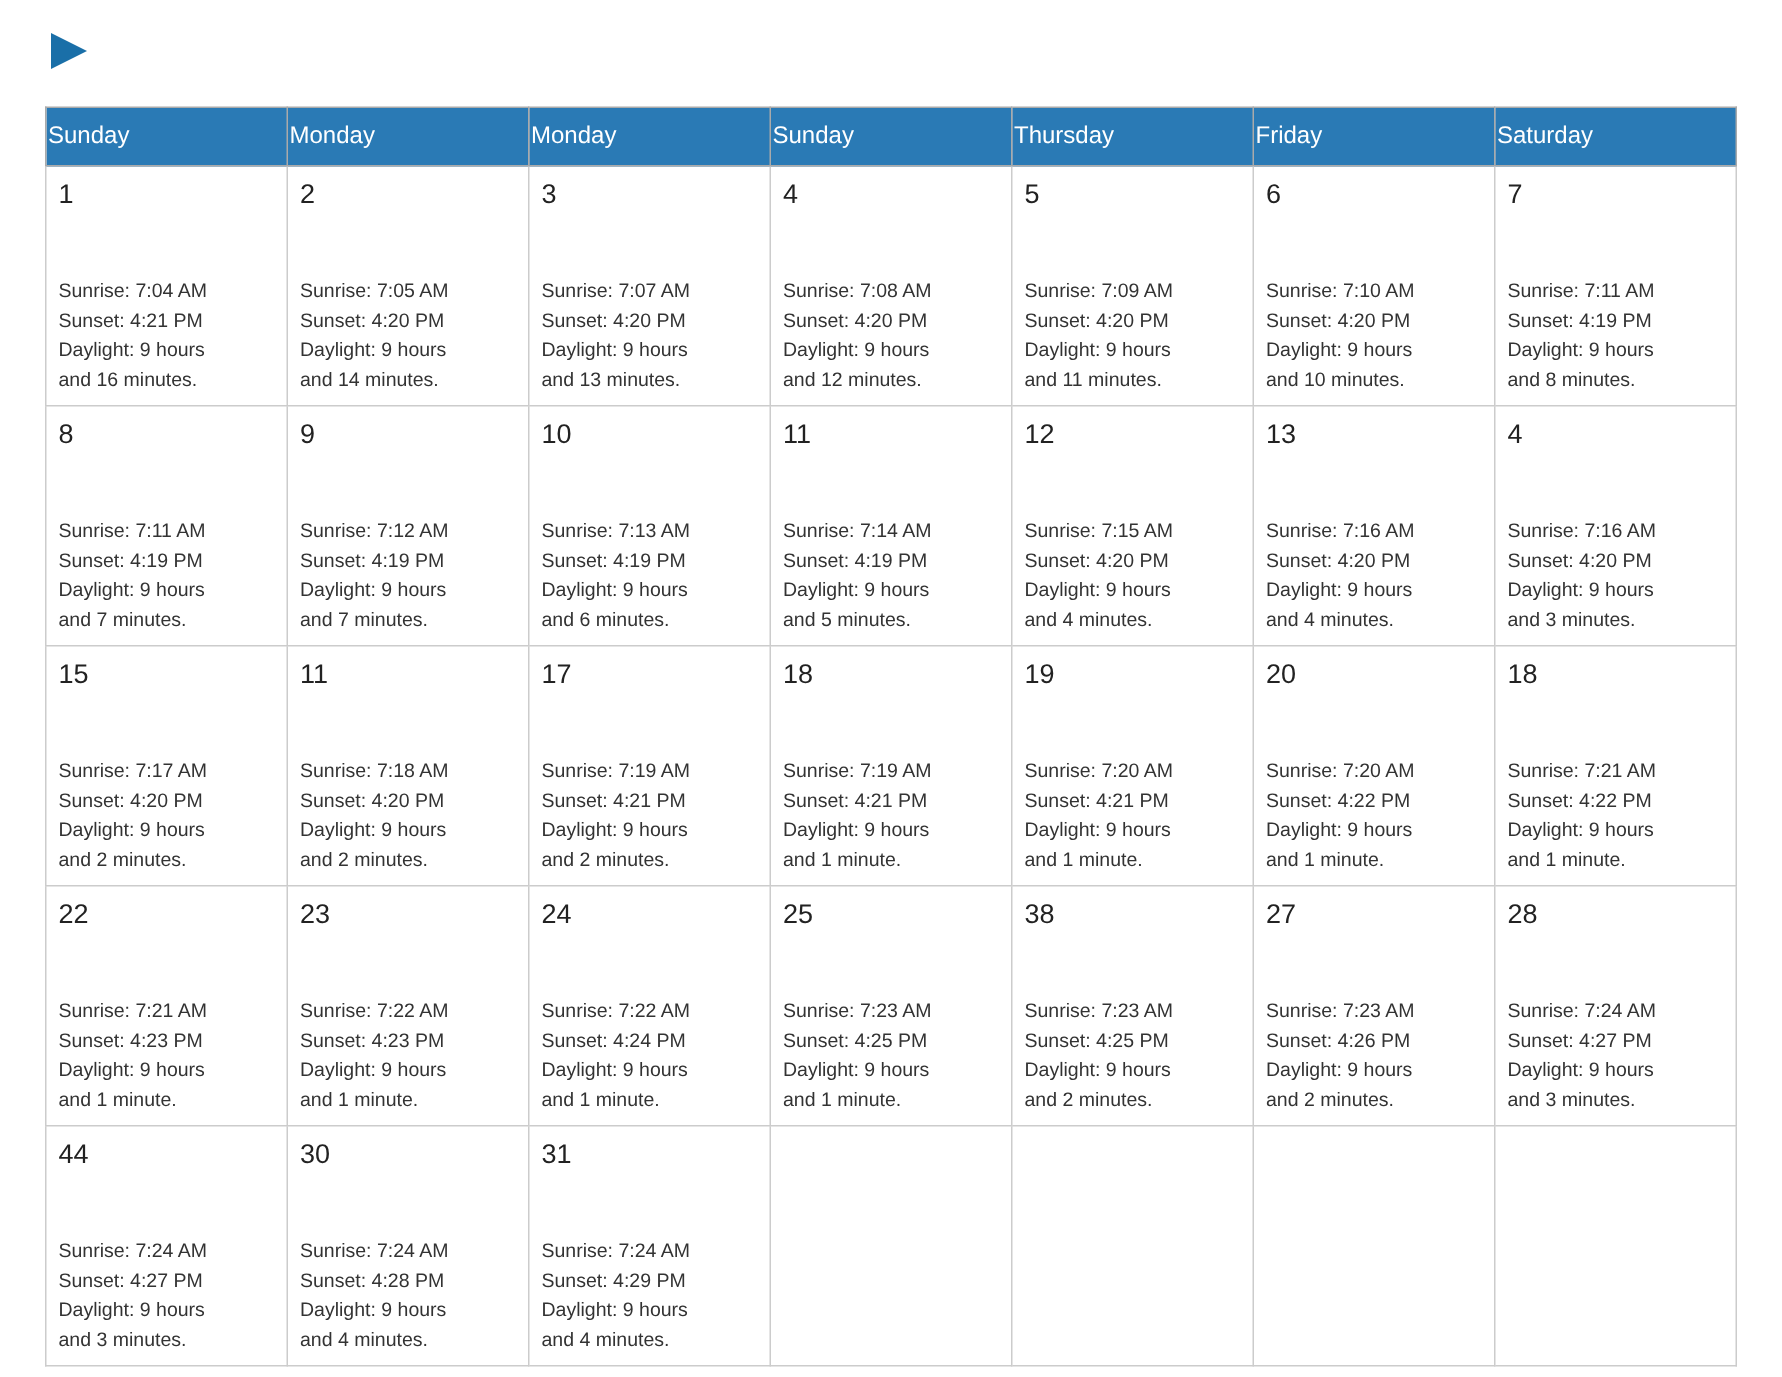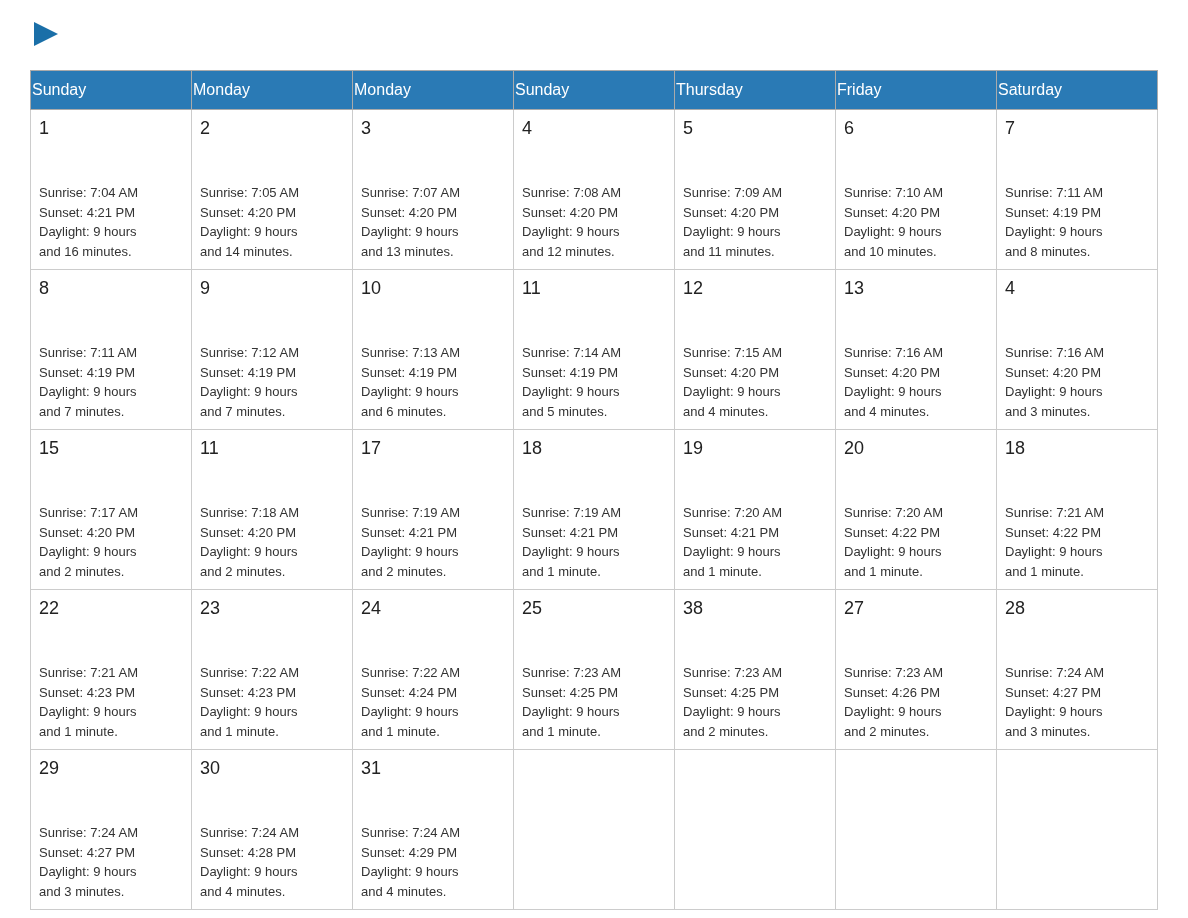--- a/index.html
+++ b/index.html
@@ -361,21 +361,21 @@
         <div class="day-info">
           Sunrise: 7:24 AM<br>
           Sunset: 4:27 PM<br>
           Daylight: 9 hours<br>
           and 3 minutes.
         </div>
       </td>
       </tr>
       <tr>
         <td>
-        <span class="day-number">29</span>
+        <span class="day-number">44</span>
         <div class="day-info">
           Sunrise: 7:24 AM<br>
           Sunset: 4:27 PM<br>
           Daylight: 9 hours<br>
           and 3 minutes.
         </div>
       </td>
         <td>
         <span class="day-number">30</span>
         <div class="day-info">

